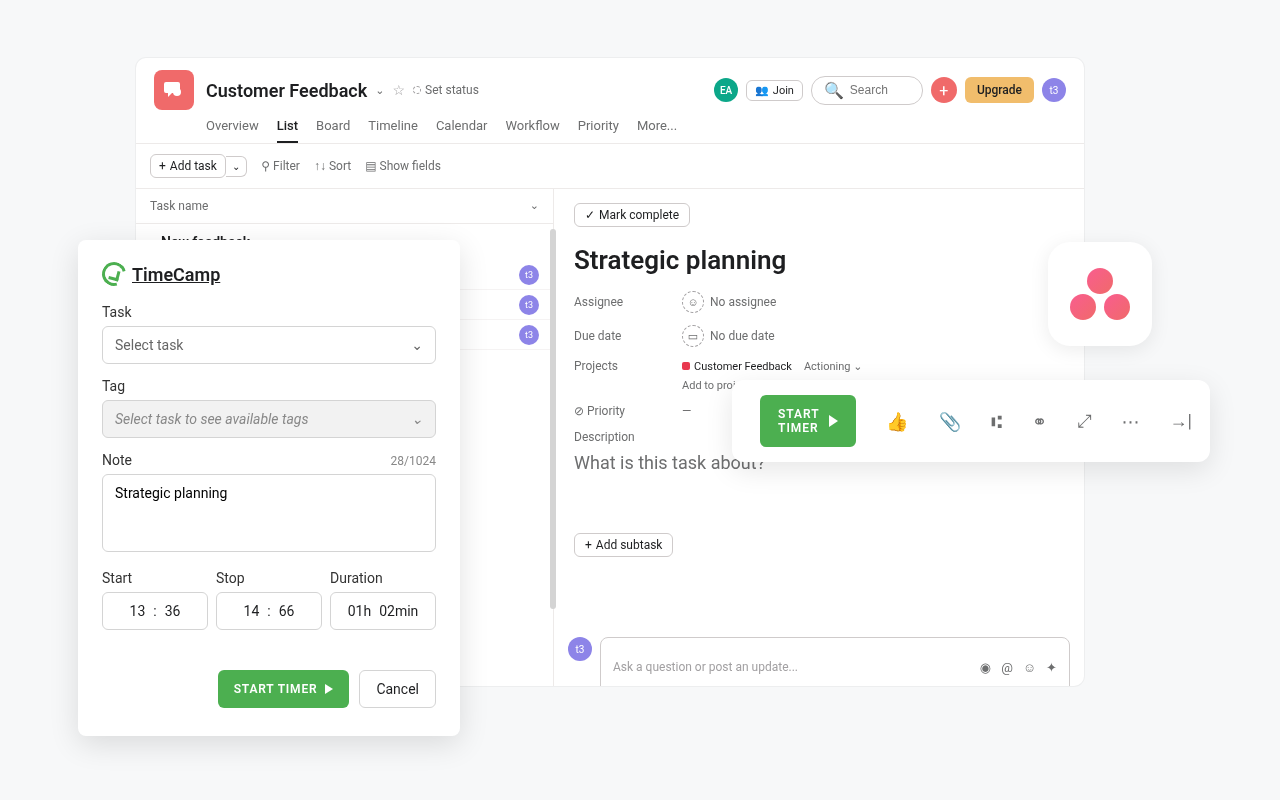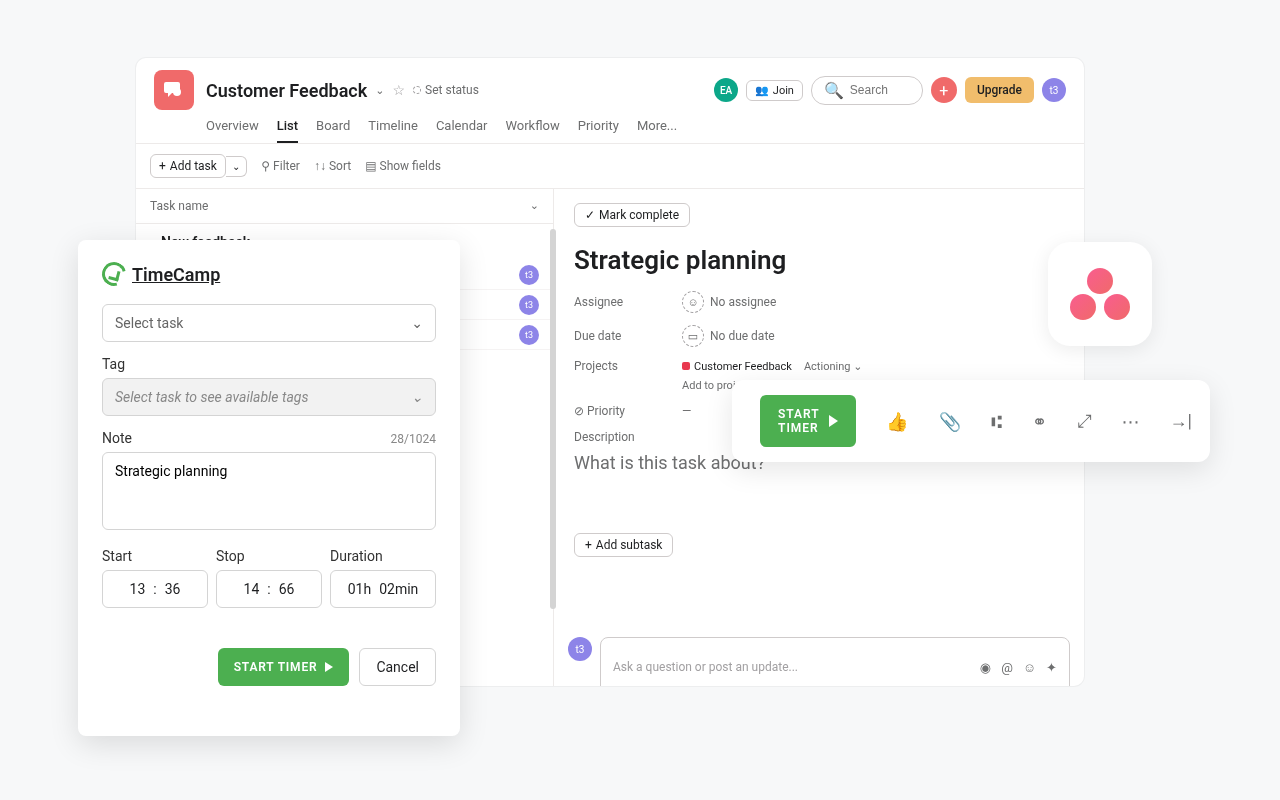--- a/index.html
+++ b/index.html
@@ -276,20 +276,21 @@
   <span class="bar-icon">⤢</span>
   <span class="bar-icon">⋯</span>
   <span class="bar-icon">→|</span>
 </div>
 
 <div class="timecamp-popup">
   <div class="tc-logo">
     <div class="tc-logo-mark"></div>
     <span class="tc-logo-text">TimeCamp</span>
   </div>
+  <div class="tc-label">Task</div>
   <div class="tc-select">
     <span>Select task</span>
     <span>⌄</span>
   </div>
   <div class="tc-label">Tag</div>
   <div class="tc-select disabled">
     <span>Select task to see available tags</span>
     <span>⌄</span>
   </div>
   <div class="tc-label-row">

